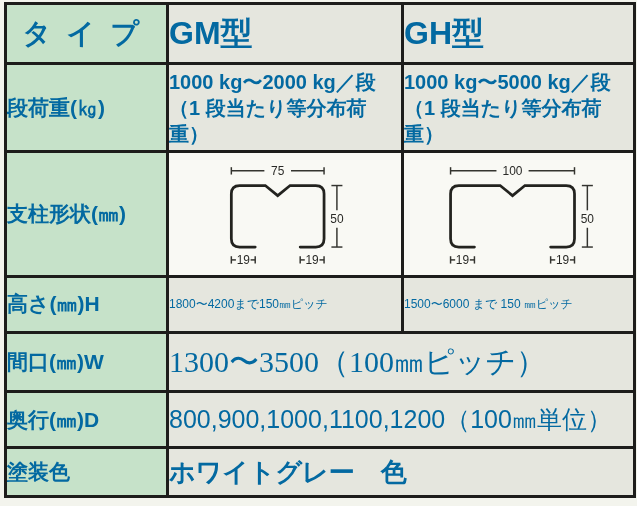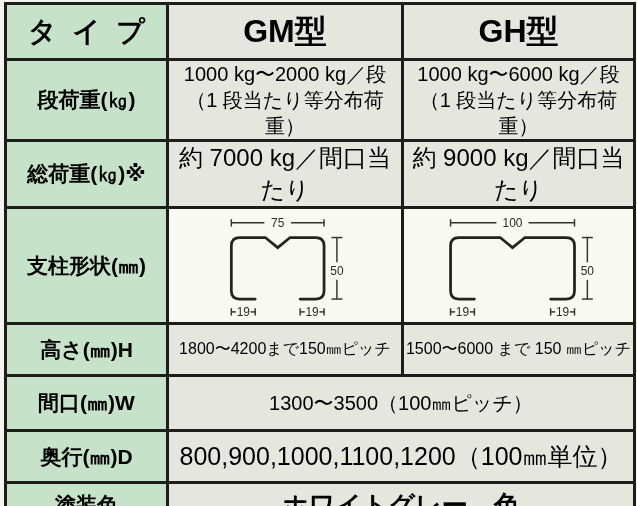--- a/index.html
+++ b/index.html
@@ -14,23 +14,23 @@
   table.spec {
     position:absolute; left:4px; top:2px;
     width:629px; height:496px;
     border-collapse:collapse;
     table-layout:fixed;
     background:#e5e6de;
   }
   .spec td, .spec th {
     border:3px solid #1d1d1b;
     padding:0;
-    text-align:center;
+    text-align:left;
     vertical-align:middle;
-    color:#000000;
+    color:#0369a1;
     overflow:hidden;
   }
   .lab {
     background:#c6e2c9;
     font-weight:bold;
     font-size:21px;
   }
   .val { background:#e5e6de; }
   th.colhead { background:#e5e6de; font-size:32px; font-weight:bold; }
   .type-head {
@@ -39,24 +39,24 @@
     letter-spacing:0.55em; text-indent:0.55em;
   }
   .r-head  { height:56px; }
   .r-dan   { height:56px; }
   .r-total { height:47px; }
   .r-shape { height:116px; }
   .r-height{ height:52px; }
   .r-width { height:55px; }
   .r-depth { height:52px; }
   .r-paint { height:45px; }
-  .two-line { font-size:20px; line-height:26px; }
+  .two-line { font-size:20px; line-height:26px;font-weight:bold; }
   .r-total .val { font-size:24px; }
-  .r-height .val { font-size:16px; }
-  .r-width .val { font-size:20px; }
+  .r-height .val { font-size:12px; }
+  .r-width .val { font-size:30px;font-family:Liberation Serif, serif; }
   .r-depth .val { font-size:25px; }
   .r-paint .val { font-size:26px; font-weight:600; }
   .diagram-cell { background:#f9f9f4; }
   .diagram-cell svg { display:block; margin:0 auto; }
   .profile { fill:none; stroke:#23231f; stroke-width:3; stroke-linecap:round; }
   .dim { stroke:#34342f; stroke-width:1.6; }
   .dimtext {
     font-family:"Liberation Sans","DejaVu Sans",sans-serif;
     font-size:13px; fill:#2a2a27;
   }
@@ -79,30 +79,25 @@
       <th class="colhead">GH型</th>
     </tr>
 
     <tr class="r-dan">
       <td class="lab">段荷重(㎏)</td>
       <td class="val two-line">
         <div>1000 kg〜2000 kg／段</div>
         <div>（1 段当たり等分布荷重）</div>
       </td>
       <td class="val two-line">
-        <div>1000 kg〜6000 kg／段</div>
+        <div>1000 kg〜5000 kg／段</div>
         <div>（1 段当たり等分布荷重）</div>
       </td>
     </tr>
 
-    <tr class="r-total">
-      <td class="lab">総荷重(㎏)※</td>
-      <td class="val">約 7000 kg／間口当たり</td>
-      <td class="val">約 9000 kg／間口当たり</td>
-    </tr>
 
     <tr class="r-shape">
       <td class="lab">支柱形状(㎜)</td>
       <td class="val diagram-cell">
         <svg width="225" height="112" viewBox="0 0 232 122">
           <path class="profile" d="M 83 97 L 66 97 Q 57 97 57 88 L 57 39 Q 57 30 66 30 L 94 30 L 107.5 41 L 121 30 L 149 30 Q 158 30 158 39 L 158 88 Q 158 97 149 97 L 132 97"></path>
 
           <line class="dim" x1="57" y1="10" x2="57" y2="18"></line>
           <line class="dim" x1="158" y1="10" x2="158" y2="18"></line>
           <line class="dim" x1="57" y1="14" x2="93" y2="14"></line>

